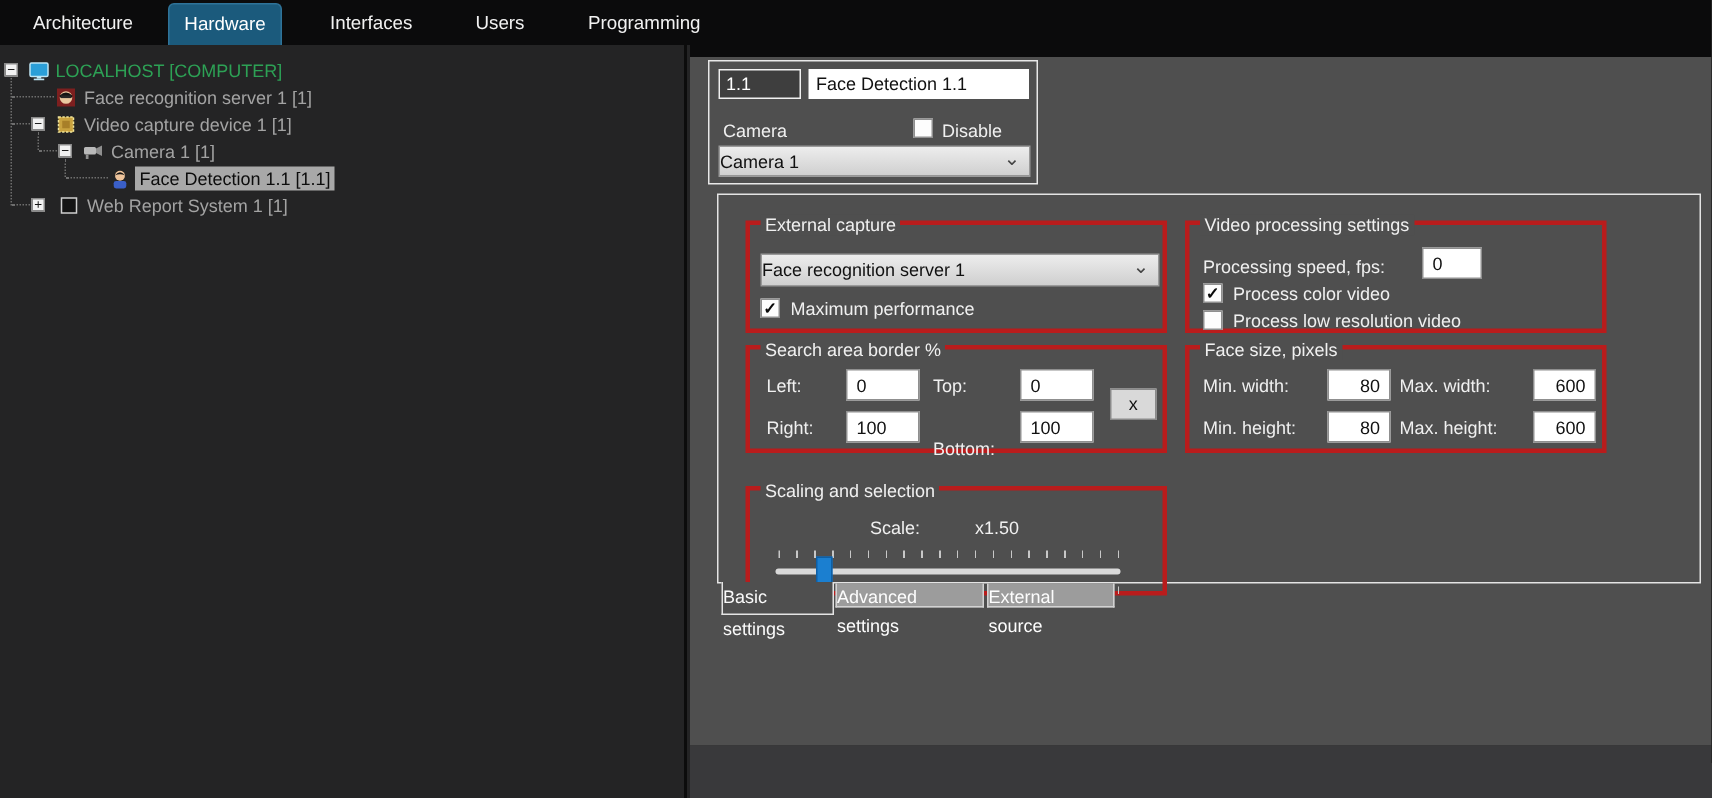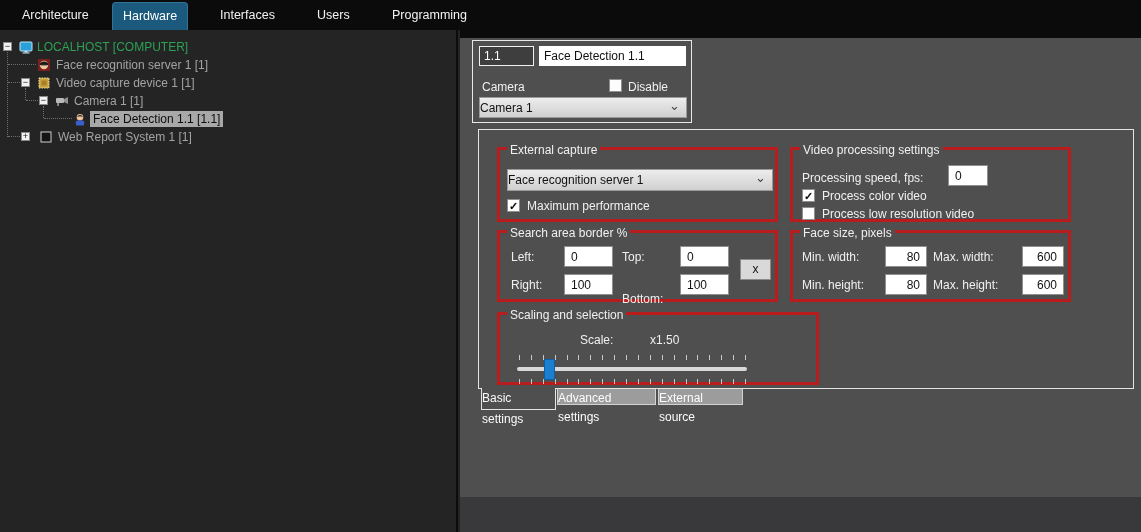--- a/index.html
+++ b/index.html
@@ -229,21 +229,21 @@
     <span class="lbl" style="left:9px; top:17px">Min. width:</span>
     <input class="txt-input ra" style="left: 92px; top: 13px; width: 42px;" type="text" value="80">
     <span class="lbl" style="left:140px; top:17px">Max. width:</span>
     <input class="txt-input ra" style="left: 229px; top: 13px; width: 42px;" type="text" value="600">
     <span class="lbl" style="left:9px; top:45px">Min. height:</span>
     <input class="txt-input ra" style="left: 92px; top: 41px; width: 42px;" type="text" value="80">
     <span class="lbl" style="left:140px; top:45px">Max. height:</span>
     <input class="txt-input ra" style="left: 229px; top: 41px; width: 42px;" type="text" value="600">
   </div>
 
-  <div class="fs" style="left:497px; top:312px; width:322px; height:73px">
+  <div class="fs" style="left:497px; top:324px; width:281px; height:73px">
     <span class="legend">Scaling and selection</span>
     <span class="lbl" style="left:80px; top:18px">Scale:</span>
     <span class="lbl" style="left:150px; top:18px">x1.50</span>
     <div class="ticks" style="left:19px; top:40px; width:228px"></div>
     <div class="slider-track" style="left:17px; top:52px; width:230px"></div>
     <div class="slider-handle" style="left:44px; top:44px"></div>
     <div class="ticks" style="left:19px; top:64px; width:228px"></div>
   </div>
 
   <div class="btab active" style="left:481px; width:75px">Basic settings</div>

